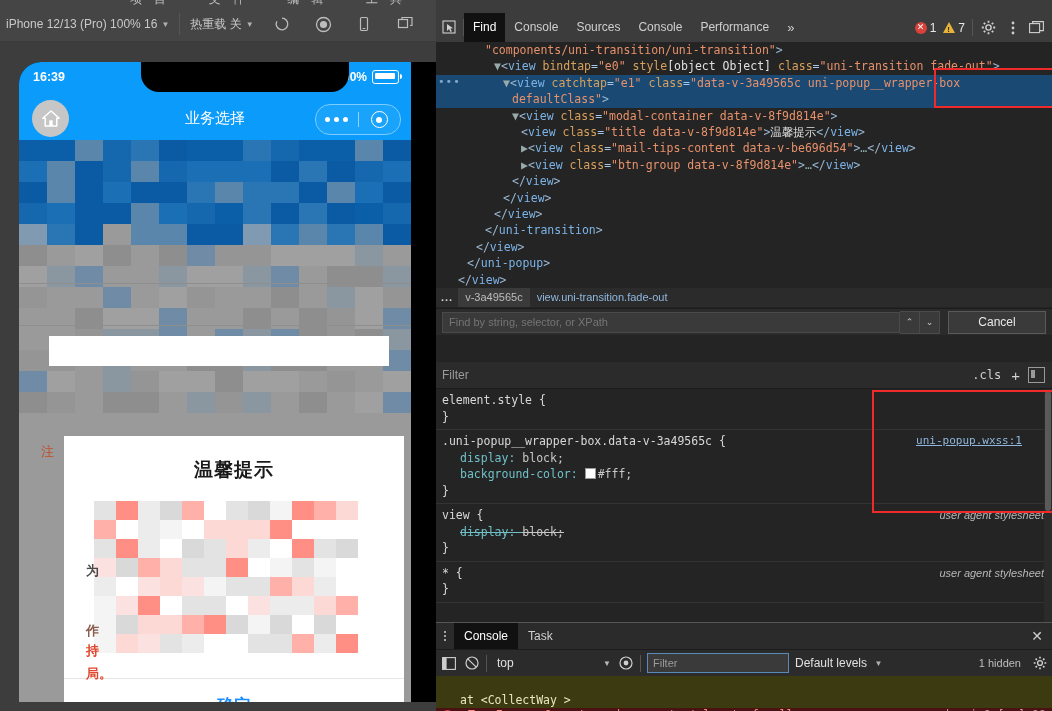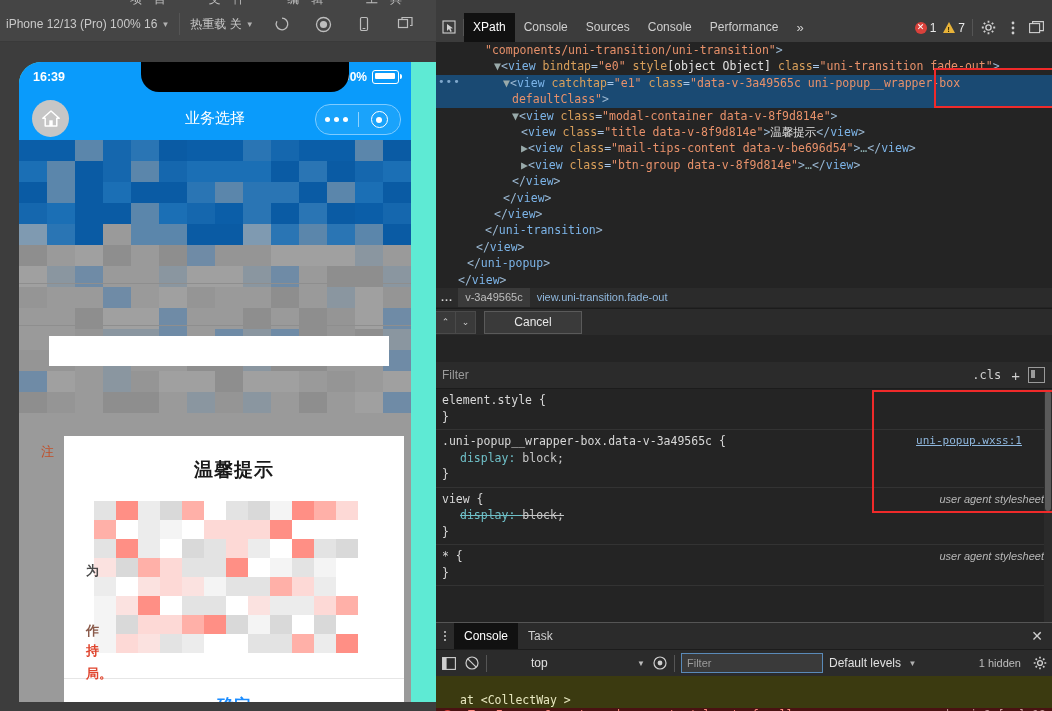--- a/index.html
+++ b/index.html
@@ -14,21 +14,21 @@
   .sim-toolbar{position:absolute;left:0;top:7px;width:436px;height:34px;background:#454545;
      display:flex;align-items:center;border-bottom:1px solid #3a3a3a;}
   .device-sel{margin-left:6px;font-size:12px;color:#c9c9c9;white-space:nowrap;}
   .caret{display:inline-block;margin-left:4px;font-size:8px;color:#b0b0b0;vertical-align:middle;}
   .tb-div{width:1px;height:22px;background:#555;margin:0 10px;}
   .hot-sel{font-size:12px;color:#c9c9c9;white-space:nowrap;}
   .tb-icons{margin-left:auto;display:flex;align-items:center;gap:23px;padding-right:22px;}
   .tb-ic{width:18px;height:18px;display:flex;align-items:center;justify-content:center;}
   .tb-ic svg{display:block;}
 
-  .phone{position:absolute;left:19px;top:62px;width:452px;height:640px;background:#5eead4;
+  .phone{position:absolute;left:19px;top:62px;width:452px;height:640px;background:#000000;
      border-radius:22px 22px 0 0;overflow:hidden;}
   .notch{position:absolute;left:50%;transform:translateX(-50%);top:0;width:208px;height:30px;
      background:#000;border-radius:0 0 18px 18px;z-index:6;}
   .statusbar{position:absolute;left:0;top:0;width:392px;height:34px;background:#0a9bfb;z-index:5;}
   .sb-time{position:absolute;left:14px;top:8px;font-size:12.5px;color:#fff;font-weight:600;}
   .sb-right{position:absolute;right:12px;top:8px;display:flex;align-items:center;gap:5px;}
   .sb-pct{font-size:12px;color:#fff;font-weight:600;}
   .batt{position:relative;width:25px;height:12px;border:1.4px solid #fff;border-radius:3px;}
   .batt::after{content:"";position:absolute;right:-4px;top:3px;width:2px;height:5px;background:#fff;border-radius:0 2px 2px 0;}
   .batt i{position:absolute;left:1.5px;top:1.5px;width:20px;height:6px;background:#fff;border-radius:1px;display:block;}
@@ -148,21 +148,21 @@
   
   .drawer{position:absolute;left:0;top:622px;width:616px;height:89px;background:#242424;border-top:1px solid #555;}
   .dw-tabs{height:26px;background:#2b2b2b;display:flex;align-items:center;}
   .kebab{width:18px;display:flex;flex-direction:column;align-items:center;justify-content:center;gap:2px;}
   .kebab i{width:2px;height:2px;background:#cfcfcf;display:block;border-radius:50%;}
   .dw-tab{height:26px;line-height:26px;padding:0 10px;font-size:12px;color:#cfcfcf;}
   .dw-tab.active{background:#111;color:#fff;}
   .dw-close{margin-left:auto;padding:0 9px;color:#cfcfcf;font-size:14px;}
   .dw-tool{height:26px;background:#2b2b2b;display:flex;align-items:center;gap:6px;padding:0 4px;
     border-top:1px solid #1c1c1c;}
-  .ctx-sel{display:flex;align-items:center;gap:16px;font-size:12px;color:#e0e0e0;min-width:118px;margin-left:34px;}
+  .ctx-sel{display:flex;align-items:center;gap:16px;font-size:12px;color:#e0e0e0;min-width:118px;}
   .ctx-sel .cv{margin-left:4px;}
   .ctx-sel .cc{margin-left:auto;font-size:8px;color:#bbb;}
   .cfilter{width:130px;height:18px;background:#3a3a3a;border:1px solid #5a8ab8;color:#9b9b9b;
     font-size:11px;line-height:18px;padding:0 5px;}
   .levels{font-size:12px;color:#e0e0e0;}
   .hidden-cnt{margin-left:auto;font-size:11px;color:#bdbdbd;padding-right:4px;}
   .msg-warn{height:16px;background:#3b3a10;color:#cfcf90;font-size:11px;overflow:hidden;white-space:nowrap;
     font-family:"DejaVu Sans Mono",monospace;}
   .msg-warn2{height:16px;background:#3b3a10;color:#e8e8c0;font-size:11.5px;padding-left:24px;
     font-family:"DejaVu Sans Mono",monospace;line-height:16px;}
@@ -607,21 +607,21 @@
     <div class="dt-top"></div>
 
     <div class="dt-tabs">
       <span class="insp-btn">
         <svg width="15" height="15" viewBox="0 0 15 15">
             <rect x="1" y="1" width="12" height="12" fill="none" stroke="#cfcfcf" stroke-width="1.1"></rect>
             <path d="M5 4 L5 11 L7 9 L8.5 12 L9.8 11.3 L8.4 8.5 L11 8.3 Z" fill="#cfcfcf"></path>
           </svg>
       </span>
       <span class="tsep"></span>
-      <span class="dt-tab active">XPath</span>
+      <span class="dt-tab active">Find</span>
       <span class="dt-tab">Console</span>
       <span class="dt-tab">Sources</span>
       <span class="dt-tab">Console</span>
       <span class="dt-tab">Performance</span>
       <span class="more-tabs">»</span>
       <span class="dt-right">
         <span class="errbadge">
           <span class="cdot">✕</span>
           <span>1</span>
         </span>
@@ -657,20 +657,21 @@
     <div class="domtree" id="domtree"><div class="dline"><span style="display:inline-block;width:45px"></span><span class="val">"components/uni-transition/uni-transition"</span><span class="punc">&gt;</span></div><div class="dline"><span style="display:inline-block;width:54px"></span><span class="arrow">▼</span><span class="punc">&lt;</span><span class="tag">view</span> <span class="attr">bindtap</span>=<span class="val">"e0"</span> <span class="attr">style</span><span class="txt">[object Object]</span> <span class="attr">class</span>=<span class="val">"uni-transition fade-out"</span><span class="punc">&gt;</span></div><div class="dline selrow"><span style="display:inline-block;width:63px"></span><span class="arrow">▼</span><span class="punc">&lt;</span><span class="tag">view</span> <span class="attr">catchtap</span>=<span class="val">"e1"</span> <span class="attr">class</span>=<span class="val">"data-v-3a49565c uni-popup__wrapper-box</span></div><div class="dline selrow"><span style="display:inline-block;width:72px"></span><span class="val">defaultClass"</span><span class="punc">&gt;</span></div><div class="dline"><span style="display:inline-block;width:72px"></span><span class="arrow">▼</span><span class="punc">&lt;</span><span class="tag">view</span> <span class="attr">class</span>=<span class="val">"modal-container data-v-8f9d814e"</span><span class="punc">&gt;</span></div><div class="dline"><span style="display:inline-block;width:81px"></span><span class="punc">&lt;</span><span class="tag">view</span> <span class="attr">class</span>=<span class="val">"title data-v-8f9d814e"</span><span class="punc">&gt;</span><span class="txt">温馨提示</span><span class="punc">&lt;/</span><span class="tag">view</span><span class="punc">&gt;</span></div><div class="dline"><span style="display:inline-block;width:81px"></span><span class="arrow">▶</span><span class="punc">&lt;</span><span class="tag">view</span> <span class="attr">class</span>=<span class="val">"mail-tips-content data-v-be696d54"</span><span class="punc">&gt;</span><span class="ell">…</span><span class="punc">&lt;/</span><span class="tag">view</span><span class="punc">&gt;</span></div><div class="dline"><span style="display:inline-block;width:81px"></span><span class="arrow">▶</span><span class="punc">&lt;</span><span class="tag">view</span> <span class="attr">class</span>=<span class="val">"btn-group data-v-8f9d814e"</span><span class="punc">&gt;</span><span class="ell">…</span><span class="punc">&lt;/</span><span class="tag">view</span><span class="punc">&gt;</span></div><div class="dline"><span style="display:inline-block;width:72px"></span><span class="punc">&lt;/</span><span class="tag">view</span><span class="punc">&gt;</span></div><div class="dline"><span style="display:inline-block;width:63px"></span><span class="punc">&lt;/</span><span class="tag">view</span><span class="punc">&gt;</span></div><div class="dline"><span style="display:inline-block;width:54px"></span><span class="punc">&lt;/</span><span class="tag">view</span><span class="punc">&gt;</span></div><div class="dline"><span style="display:inline-block;width:45px"></span><span class="punc">&lt;/</span><span class="tag">uni-transition</span><span class="punc">&gt;</span></div><div class="dline"><span style="display:inline-block;width:36px"></span><span class="punc">&lt;/</span><span class="tag">view</span><span class="punc">&gt;</span></div><div class="dline"><span style="display:inline-block;width:27px"></span><span class="punc">&lt;/</span><span class="tag">uni-popup</span><span class="punc">&gt;</span></div><div class="dline"><span style="display:inline-block;width:18px"></span><span class="punc">&lt;/</span><span class="tag">view</span><span class="punc">&gt;</span></div><div class="dots-left" style="top: 32px;">•••</div></div>
     <div class="redbox" style="left:498px;top:68px;width:526px;height:36px;"></div>
 
     <div class="crumbs" id="crumbs">
         <span class="crumb cmore">...</span>
         <span class="crumb cdim">v-3a49565c</span>
         <span class="crumb">view.uni-transition.fade-out</span>
       </div>
 
     <div class="findbar">
+      <input class="find-in" placeholder="Find by string, selector, or XPath" style="">
       <span class="find-nav">⌃</span>
       <span class="find-nav">⌄</span>
       <span class="cancel-btn">Cancel</span>
     </div>
 
 
     <div class="filterbar">
       <span class="filter-in">Filter</span>
       <span class="cls-btn">.cls</span>
       <span class="plus-btn">+</span>
@@ -678,20 +679,21 @@
     </div>
 
     <div class="rules" id="rules">
       <div class="rule">
           <div class="sel">element.style {</div>
           <div class="sel">}</div>
         </div>
         <div class="rule">
           <div class="sel">.uni-popup__wrapper-box.data-v-3a49565c {</div>
           <div class="prop">display: <span class="pval">block;</span></div>
+          <div class="prop">background-color: <span class="pval"><span class="swatch"></span>#fff;</span></div>
           <div class="sel">}</div>
           <span class="src">uni-popup.wxss:1</span>
         </div>
         <div class="rule">
           <div class="sel">view {</div>
           <div class="prop strike">display: <span class="pval strike">block;</span></div>
           <div class="sel">}</div>
           <span class="uas">user agent stylesheet</span>
         </div>
         <div class="rule">

